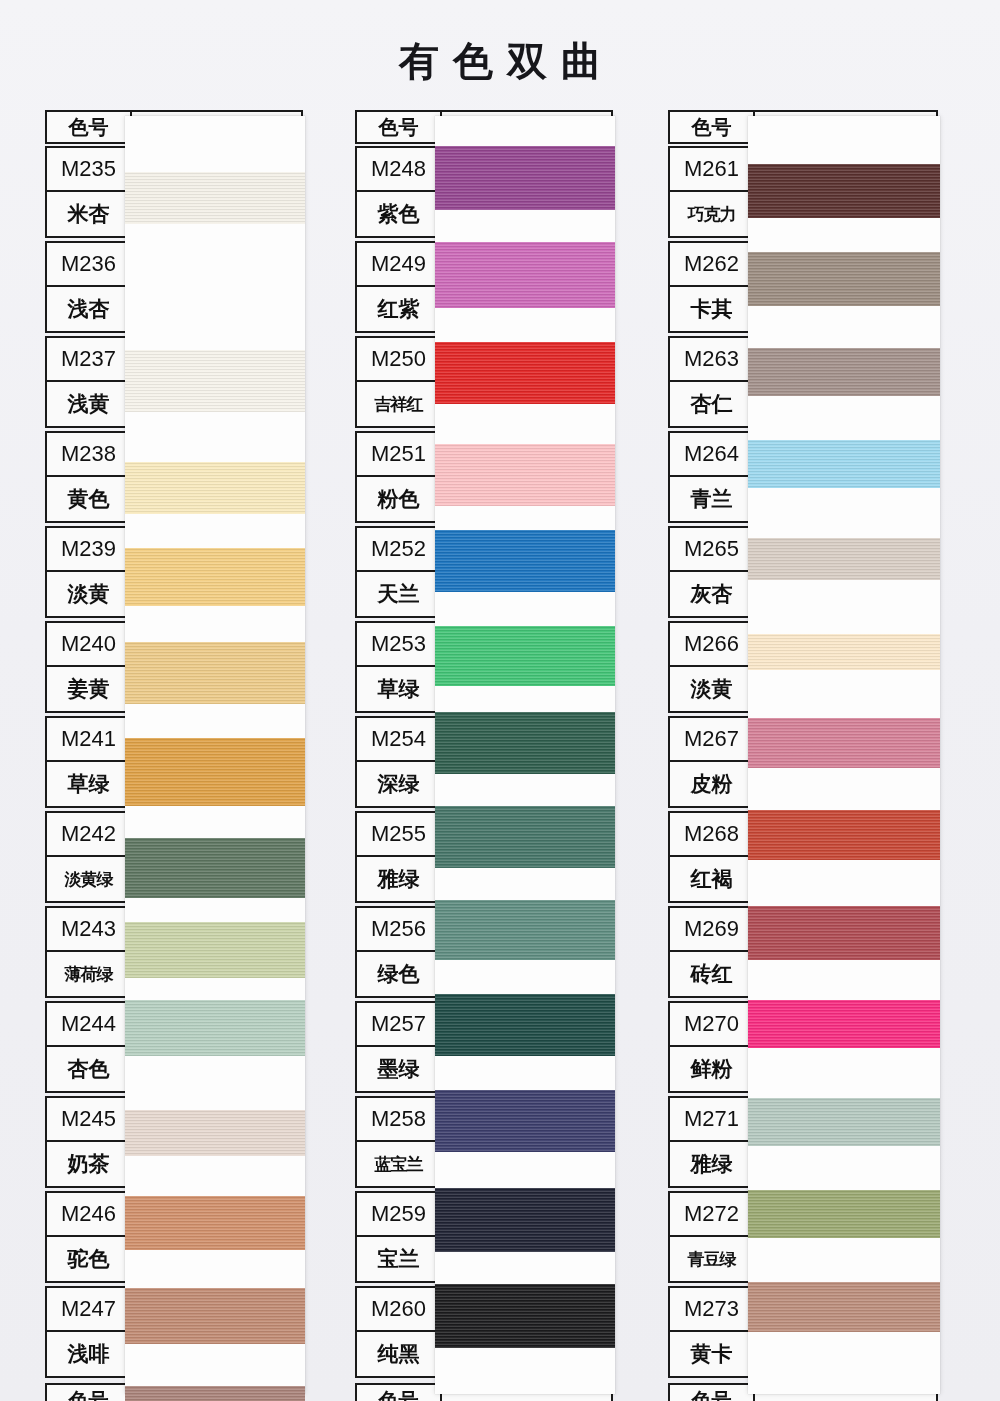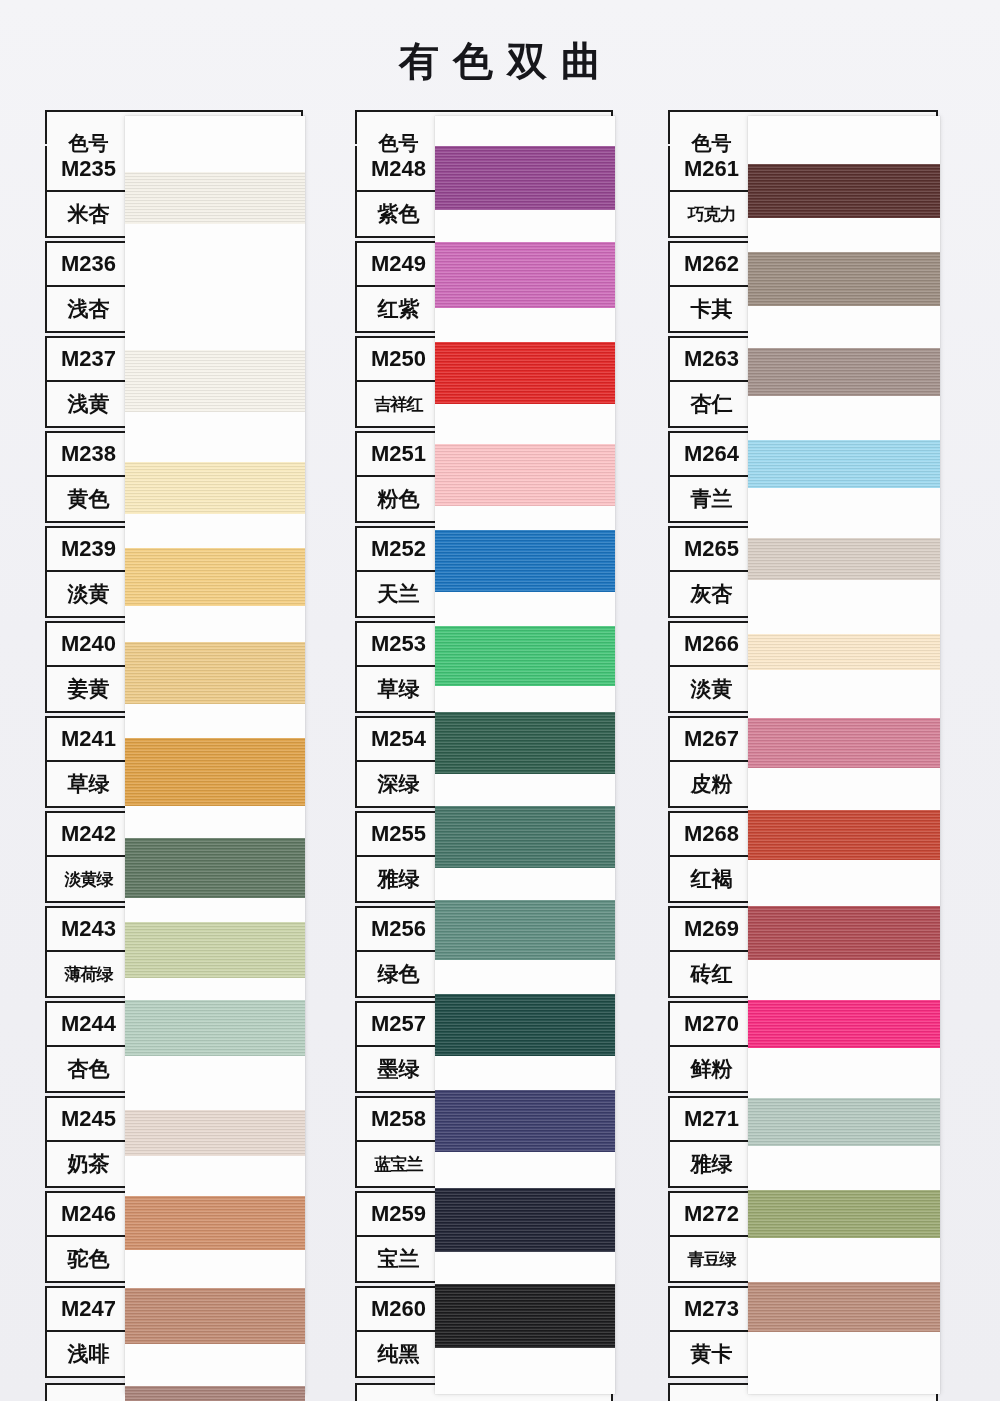--- a/index.html
+++ b/index.html
@@ -84,21 +84,20 @@
     justify-content: center;
     font-size: 21px;
     color: #111;
     background: #fafafa;
     letter-spacing: 0px;
   }
   .cell.code {
     font-family: "Liberation Sans", "DejaVu Sans", sans-serif;
     font-size: 22px;
     border-right: 2px solid #1a1a1a;
-    font-weight: bold;
   }
   .cell.name {
     font-family: "DejaVu Serif", "Liberation Serif", serif;
     font-weight: 700;
     font-size: 21px;
     border-bottom: none;
     border-right: 2px solid #1a1a1a;
   }
   .cell.name.long { font-size: 17px; letter-spacing: -1px; }
 
@@ -114,21 +113,20 @@
   }
   #col-2 .hdrbox { width: 270px; }
   .hdrbox .cell {
     height: 100%;
     width: 85px;
     border-bottom: none;
     border-right: 2px solid #1a1a1a;
     font-family: "DejaVu Serif", "Liberation Serif", serif;
     font-weight: 700;
     font-size: 20px;
-    margin-top: 16px;
   }
 
   
   .swatch {
     position: absolute;
     left: 80px;
     width: 180px;
     z-index: 3;
     background-repeat: repeat;
     background-size: 100% 3px;

